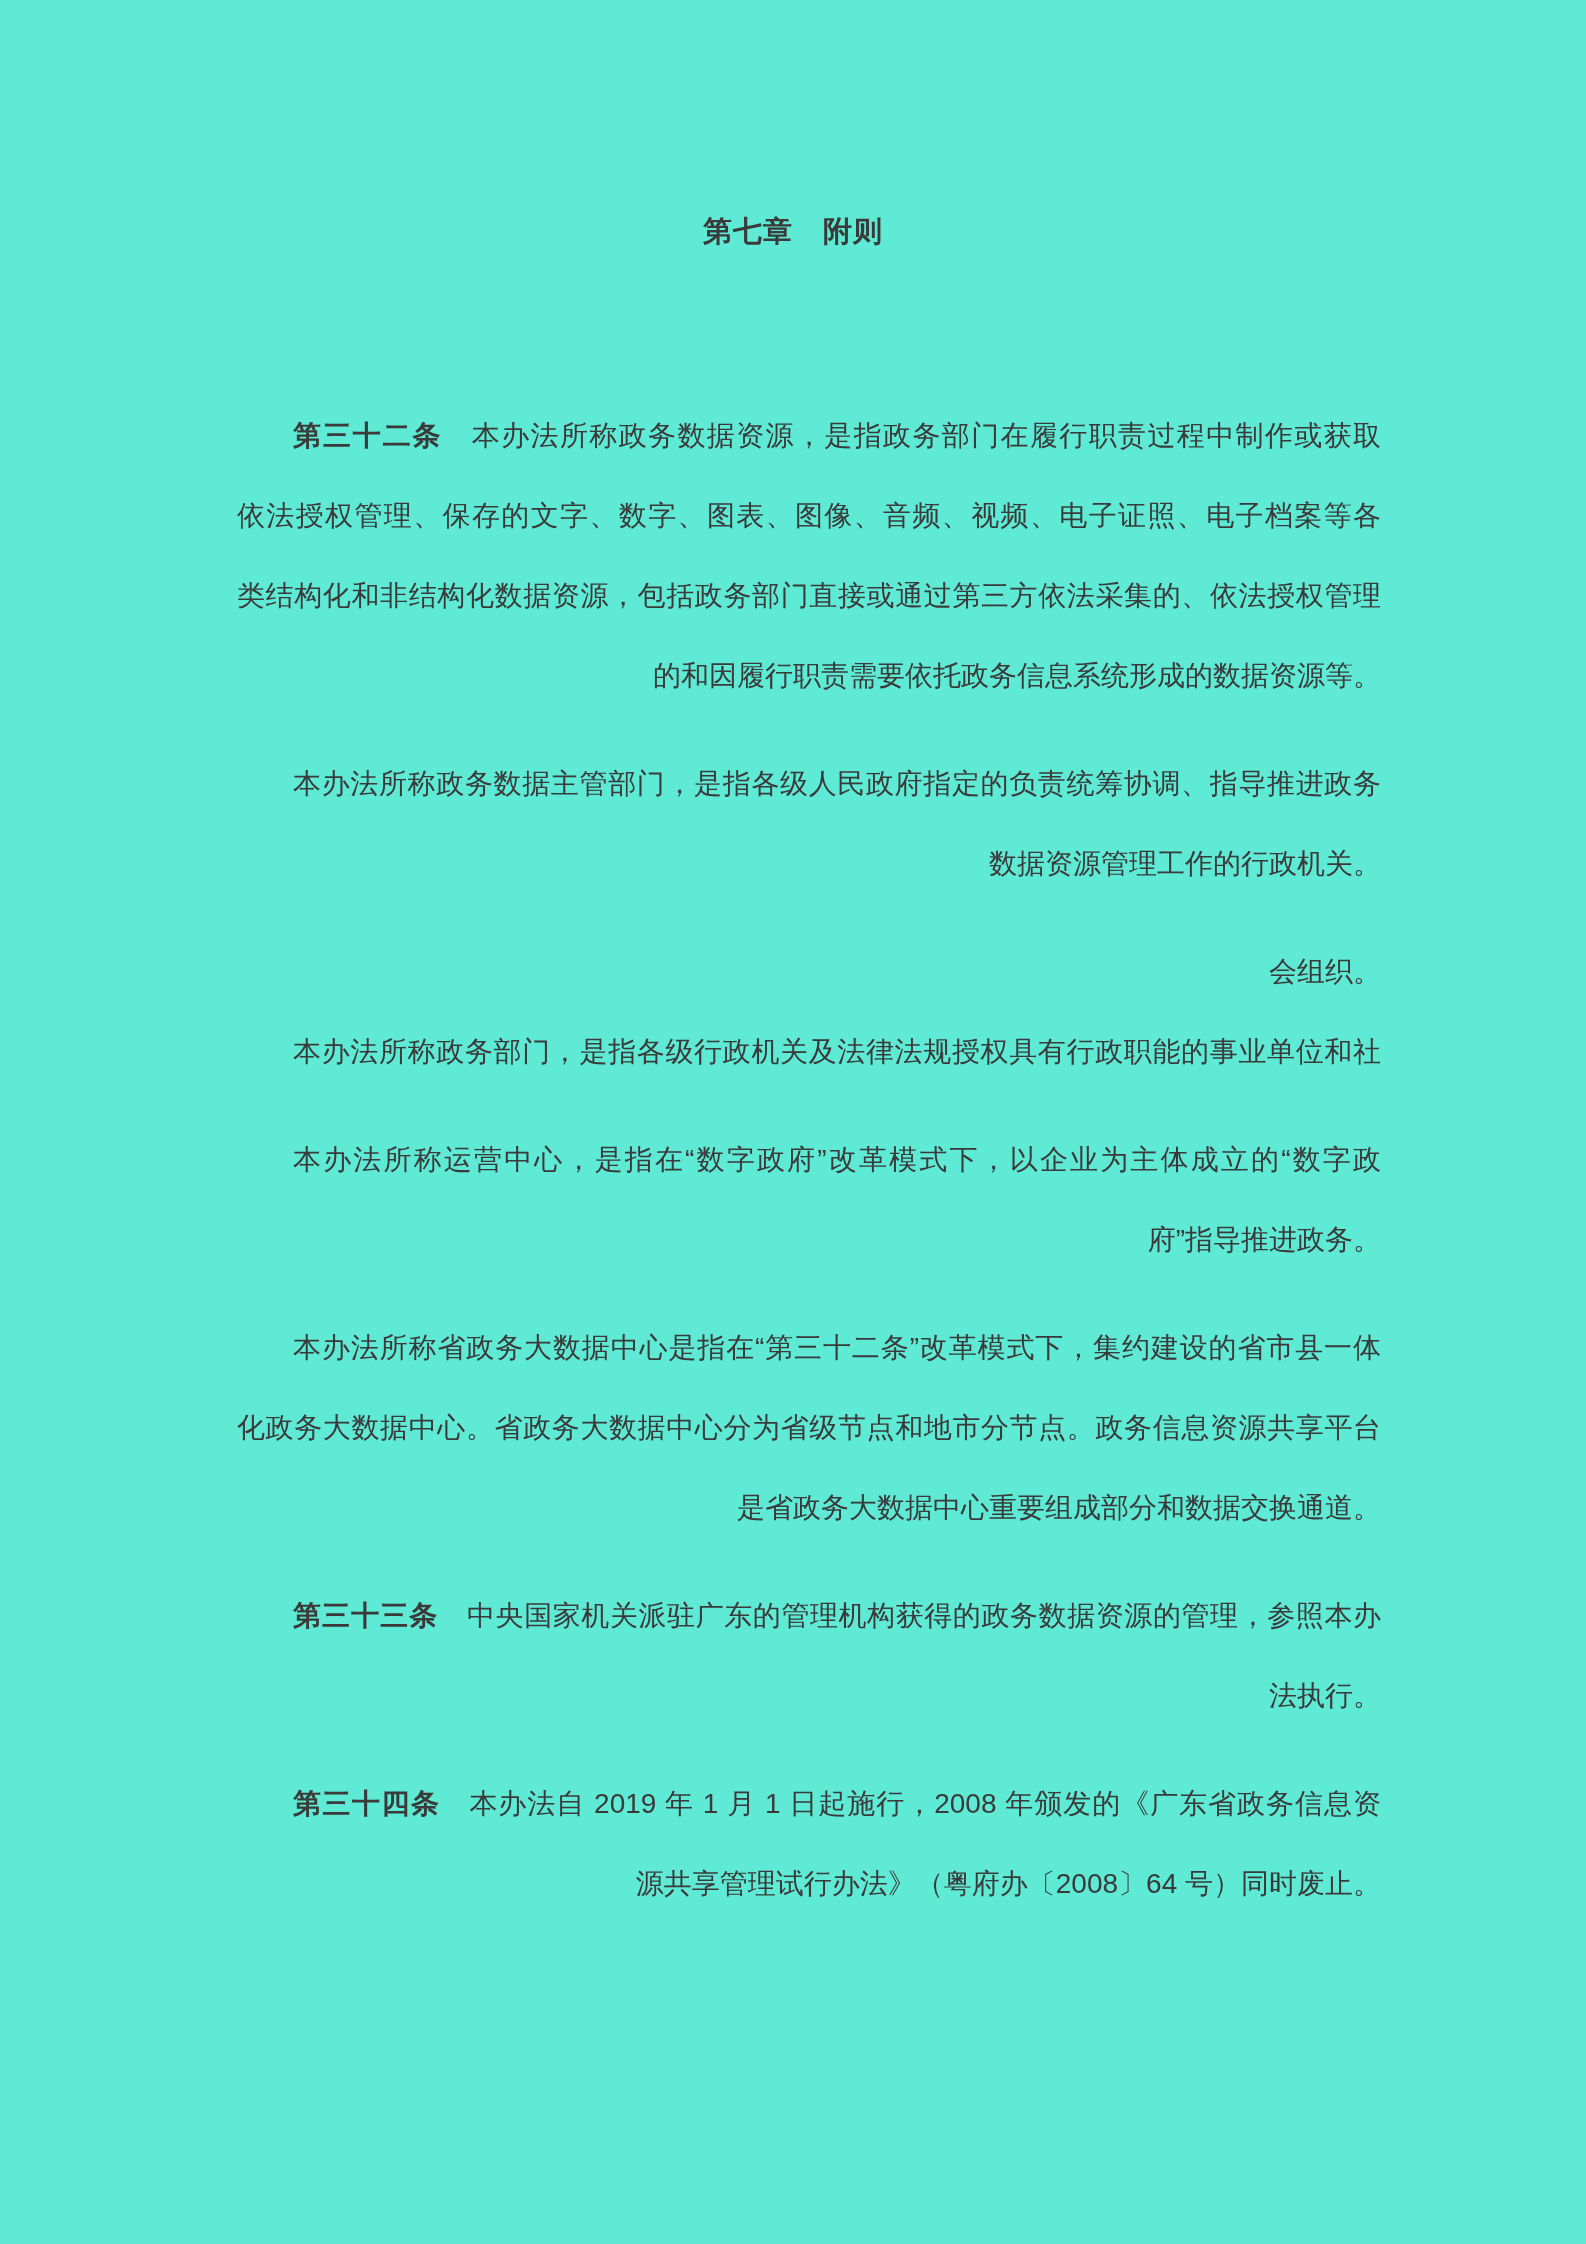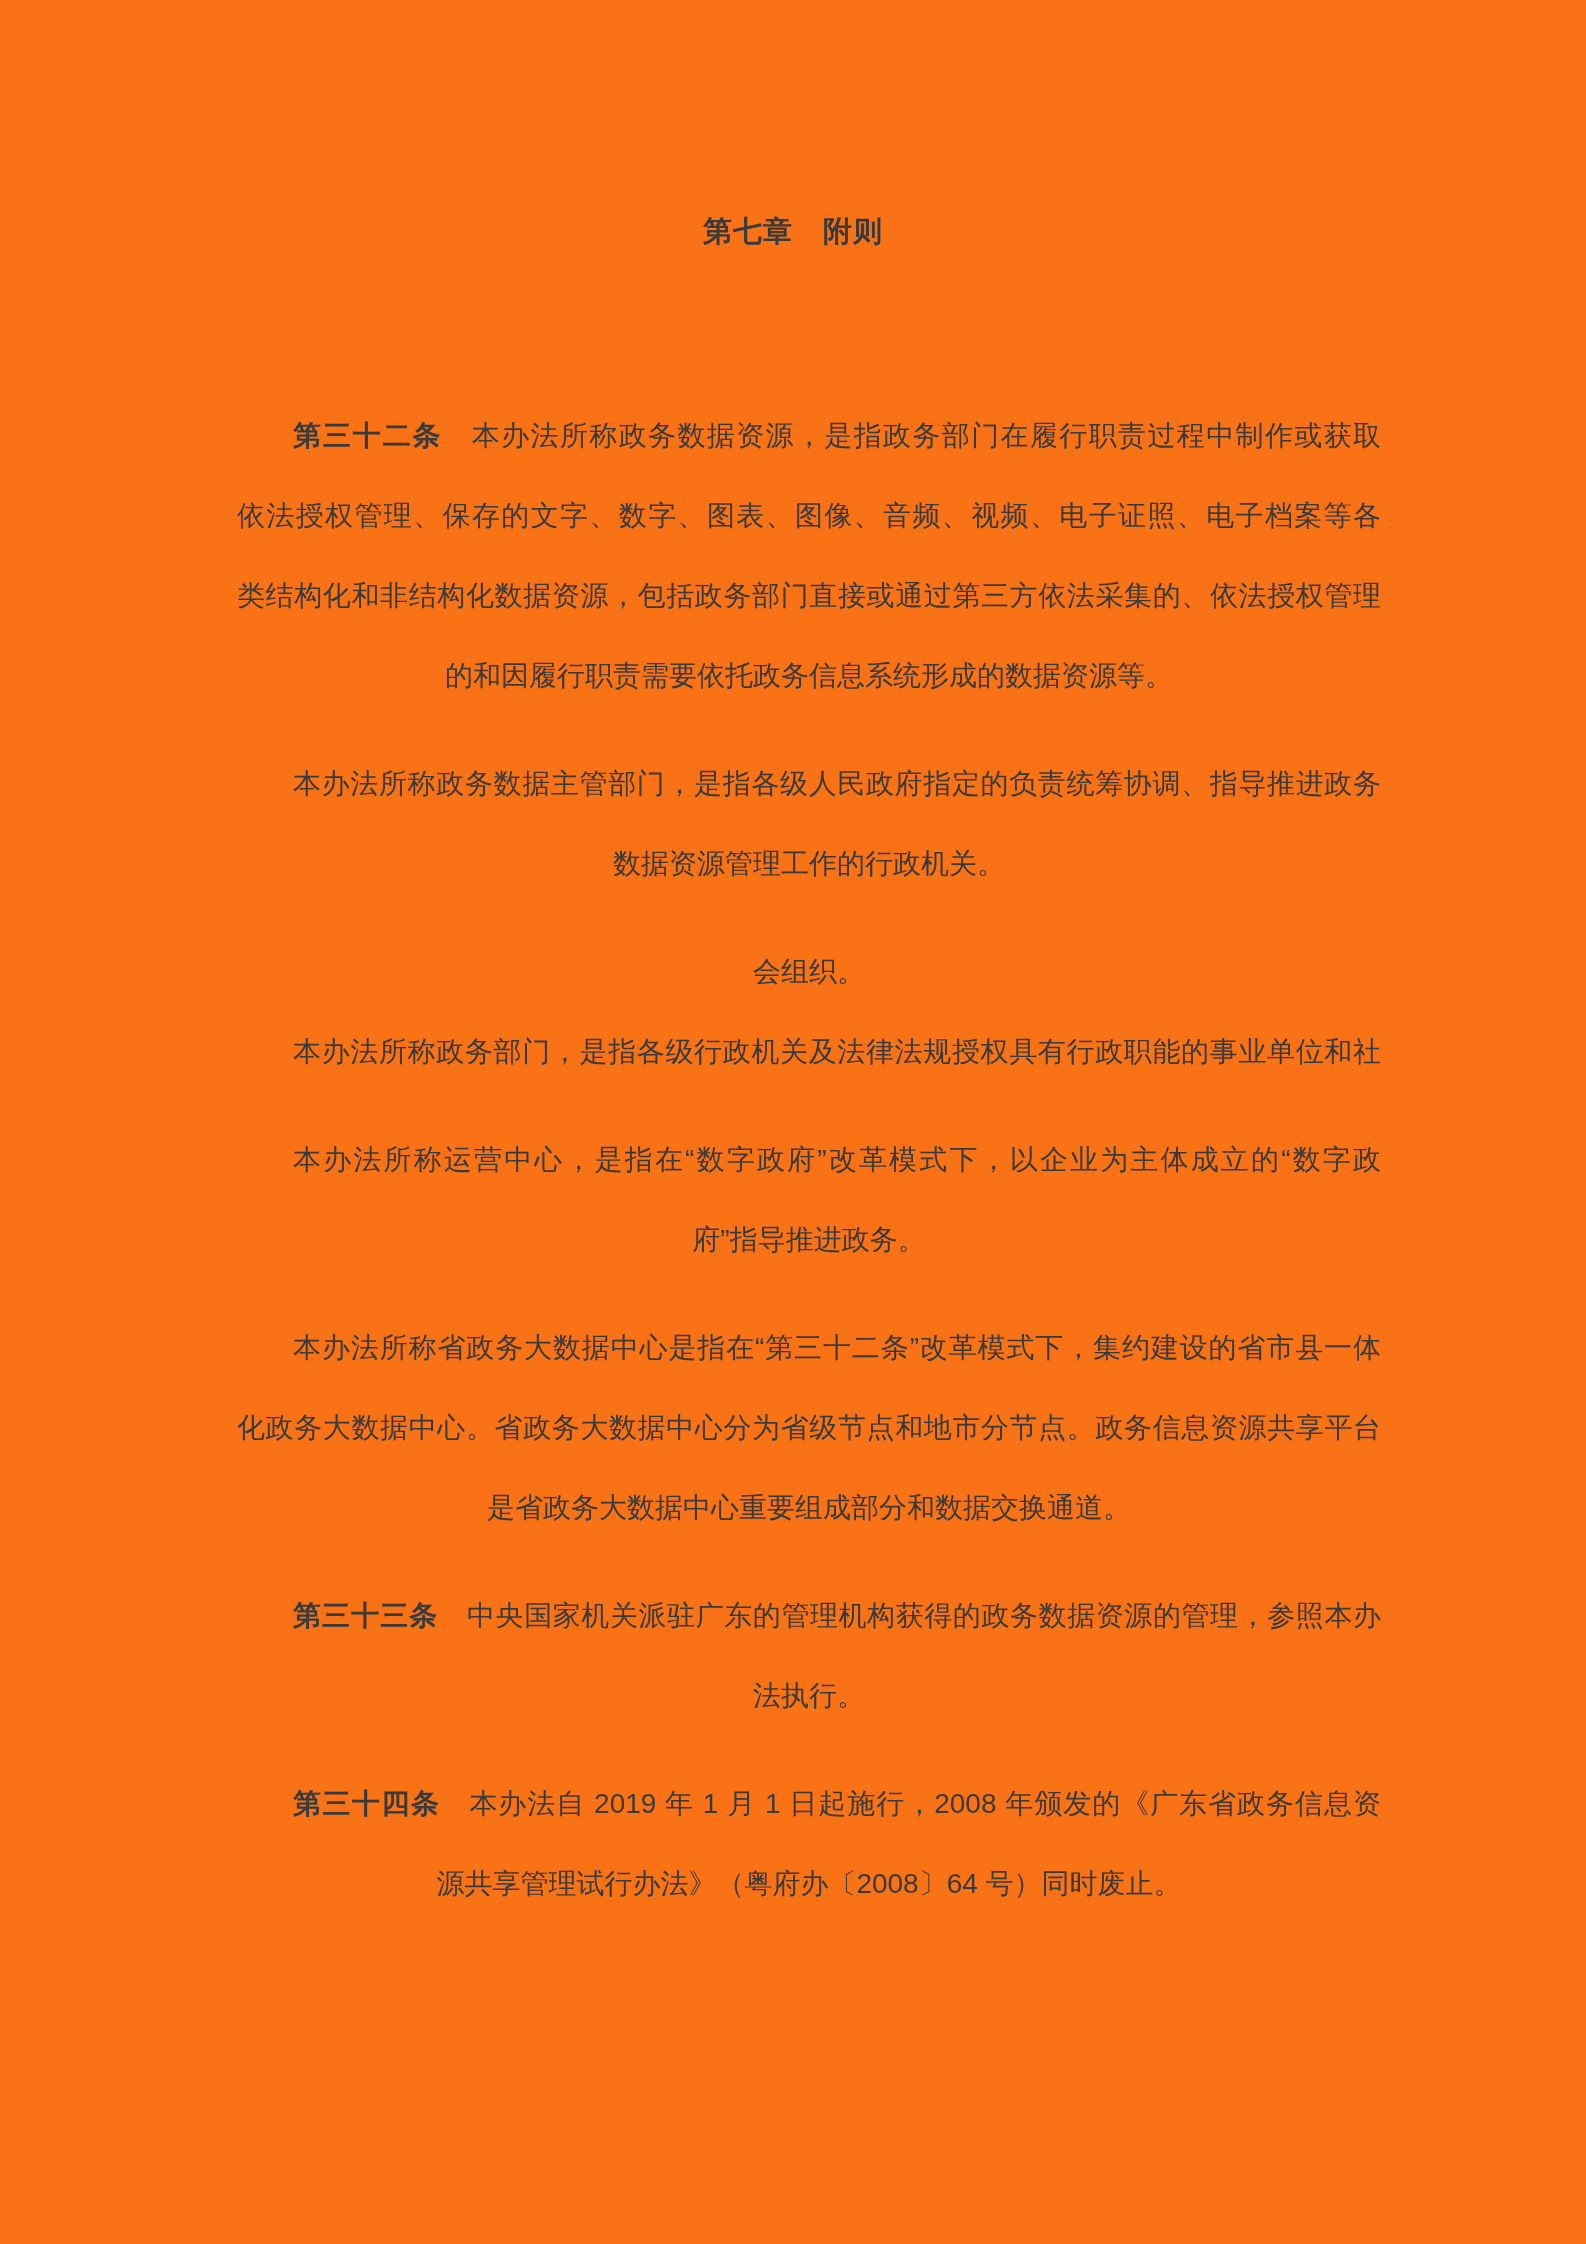--- a/index.html
+++ b/index.html
@@ -4,21 +4,21 @@
 <style>
   html, body {
     margin: 0;
     padding: 0;
     background: #ffffff;
   }
   .page {
     position: relative;
     width: 1586px;
     height: 2244px;
-    background: #f97316;
+    background: #5eead4;
     overflow: hidden;
     font-family: "Liberation Sans", "DejaVu Sans", sans-serif;
     color: #3a3a3a;
   }
   .doc-title {
     position: absolute;
     top: 212px;
     left: 0;
     width: 1586px;
     text-align: center;
@@ -34,21 +34,21 @@
     width: 1144px;
     font-size: 28px;
   }
   .para {
     margin: 0 0 28px 0;
   }
   .pline {
     height: 80px;
     line-height: 80px;
     overflow: hidden;
-    text-align: center;
+    text-align: right;
   }
   .pline.just {
     text-align: justify;
     text-align-last: justify;
   }
   .pline.first {
     text-indent: 56px;
   }
   .pline b {
     font-weight: bold;

